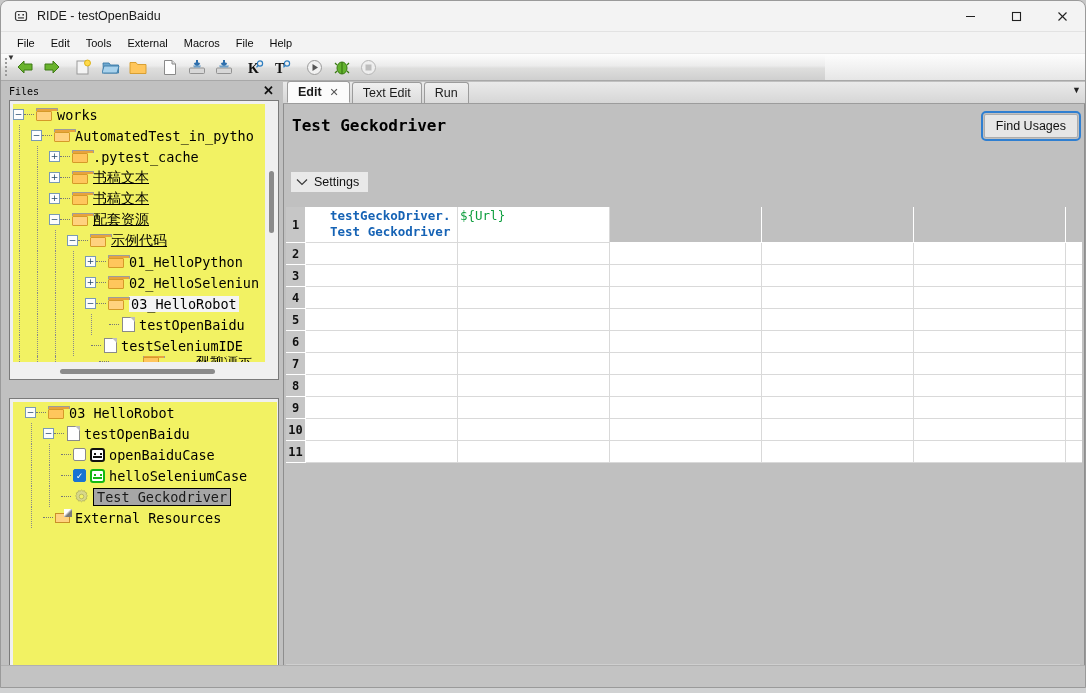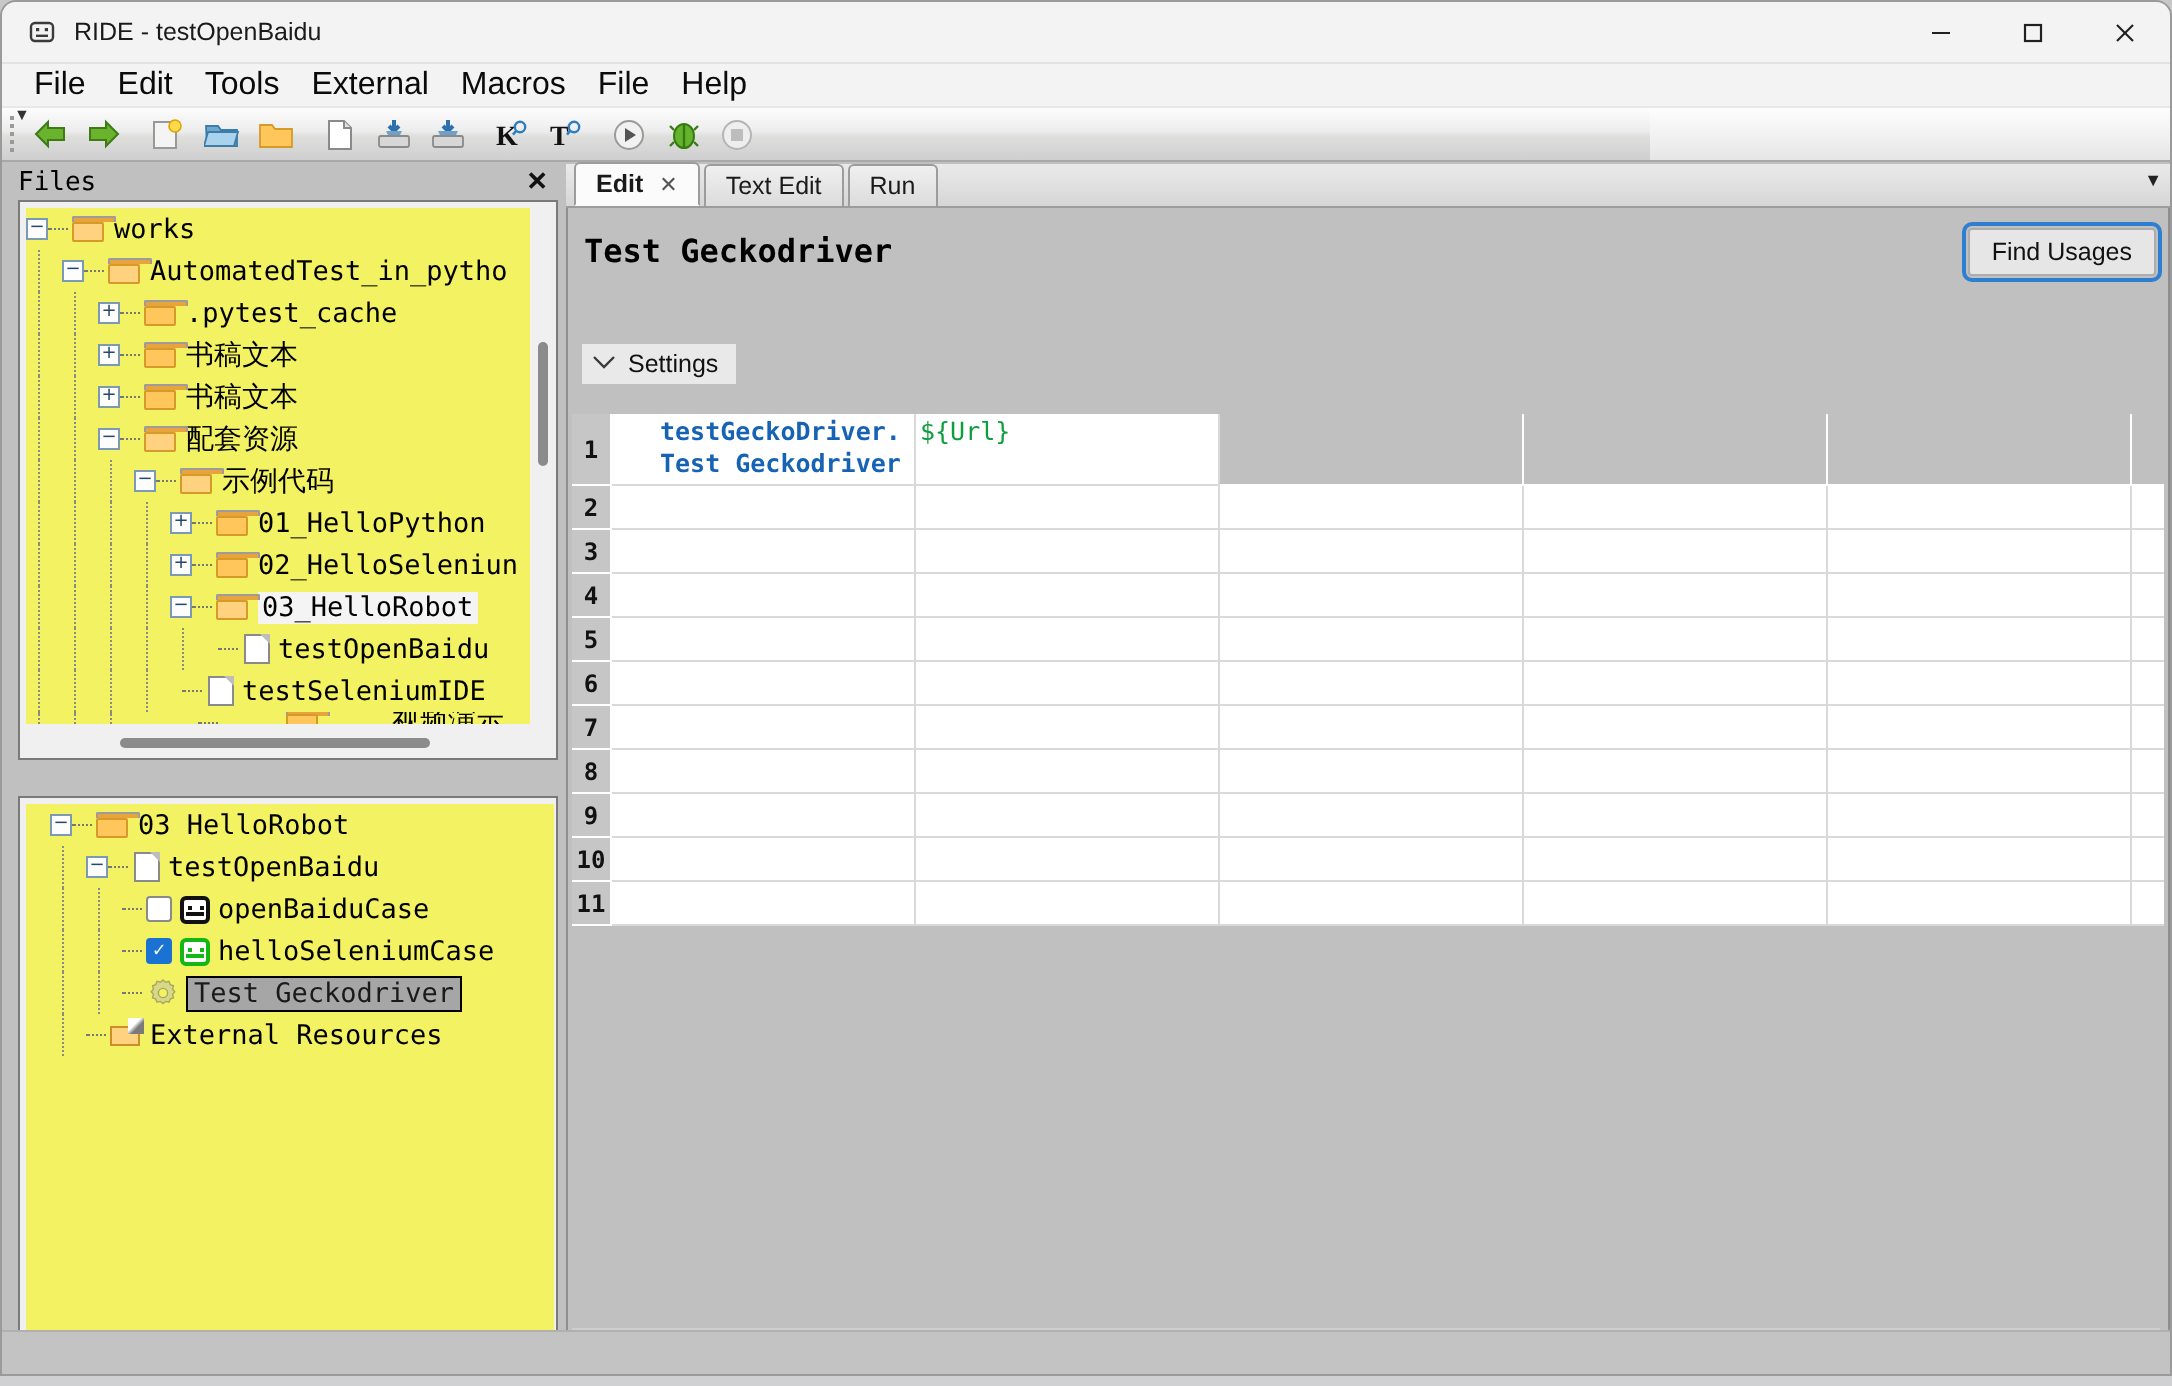--- a/index.html
+++ b/index.html
@@ -63,21 +63,21 @@
   
   .menubar {
     height: 22px;
     background: #f3f3f3;
     display: flex;
     align-items: center;
     padding-left: 8px;
     border-bottom: 1px solid #e8e8e8;
   }
   .menu-item {
-    font-size: 16px;
+    font-size: 11px;
     color: #0b0b0b;
     padding: 2px 8px;
     cursor: default;
   }
 
   
   .toolbar {
     height: 27px;
     background: linear-gradient(to bottom,#fdfdfd 0%, #ececec 45%, #dededd 55%, #cfcfcf 100%);
     display: flex;
@@ -122,21 +122,21 @@
   }
   .panel-header {
     height: 18px;
     background: #c0c0c0;
     display: flex; align-items: center;
     padding-left: 6px;
     position: relative;
   }
   .panel-title {
     font-family: "DejaVu Sans Mono", monospace;
-    font-size: 13px;
+    font-size: 10px;
     color: #000;
     letter-spacing: 0px;
   }
   .panel-close {
     position: absolute; right: 6px; top: 1px;
     font-size: 13px; color: #111; font-weight: bold;
     cursor: pointer; line-height: 15px;
   }
   .tree-box {
     background: #f0f0f0;
@@ -167,21 +167,21 @@
   .tnode .lbl.sel {
     background: #f4f4f4;
     padding: 0 2px;
   }
   .tnode .lbl.selgray {
     background: #a6a6a6;
     color: #1a1a1a;
     border: 1px solid #000;
     padding: 0 3px;
   }
-  .cjk { font-family: "DejaVu Sans", sans-serif; font-size: 14px; }
+  .cjk { font-family: "DejaVu Sans", sans-serif; font-size: 14px; text-decoration: underline; }
 
   .expander {
     width: 11px; height: 11px;
     border: 1px solid #7a9ab5;
     background: #fdfdfd;
     display: inline-flex;
     align-items: center; justify-content: center;
     font-size: 9px; line-height: 9px;
     color: #24486b;
     flex: none;

